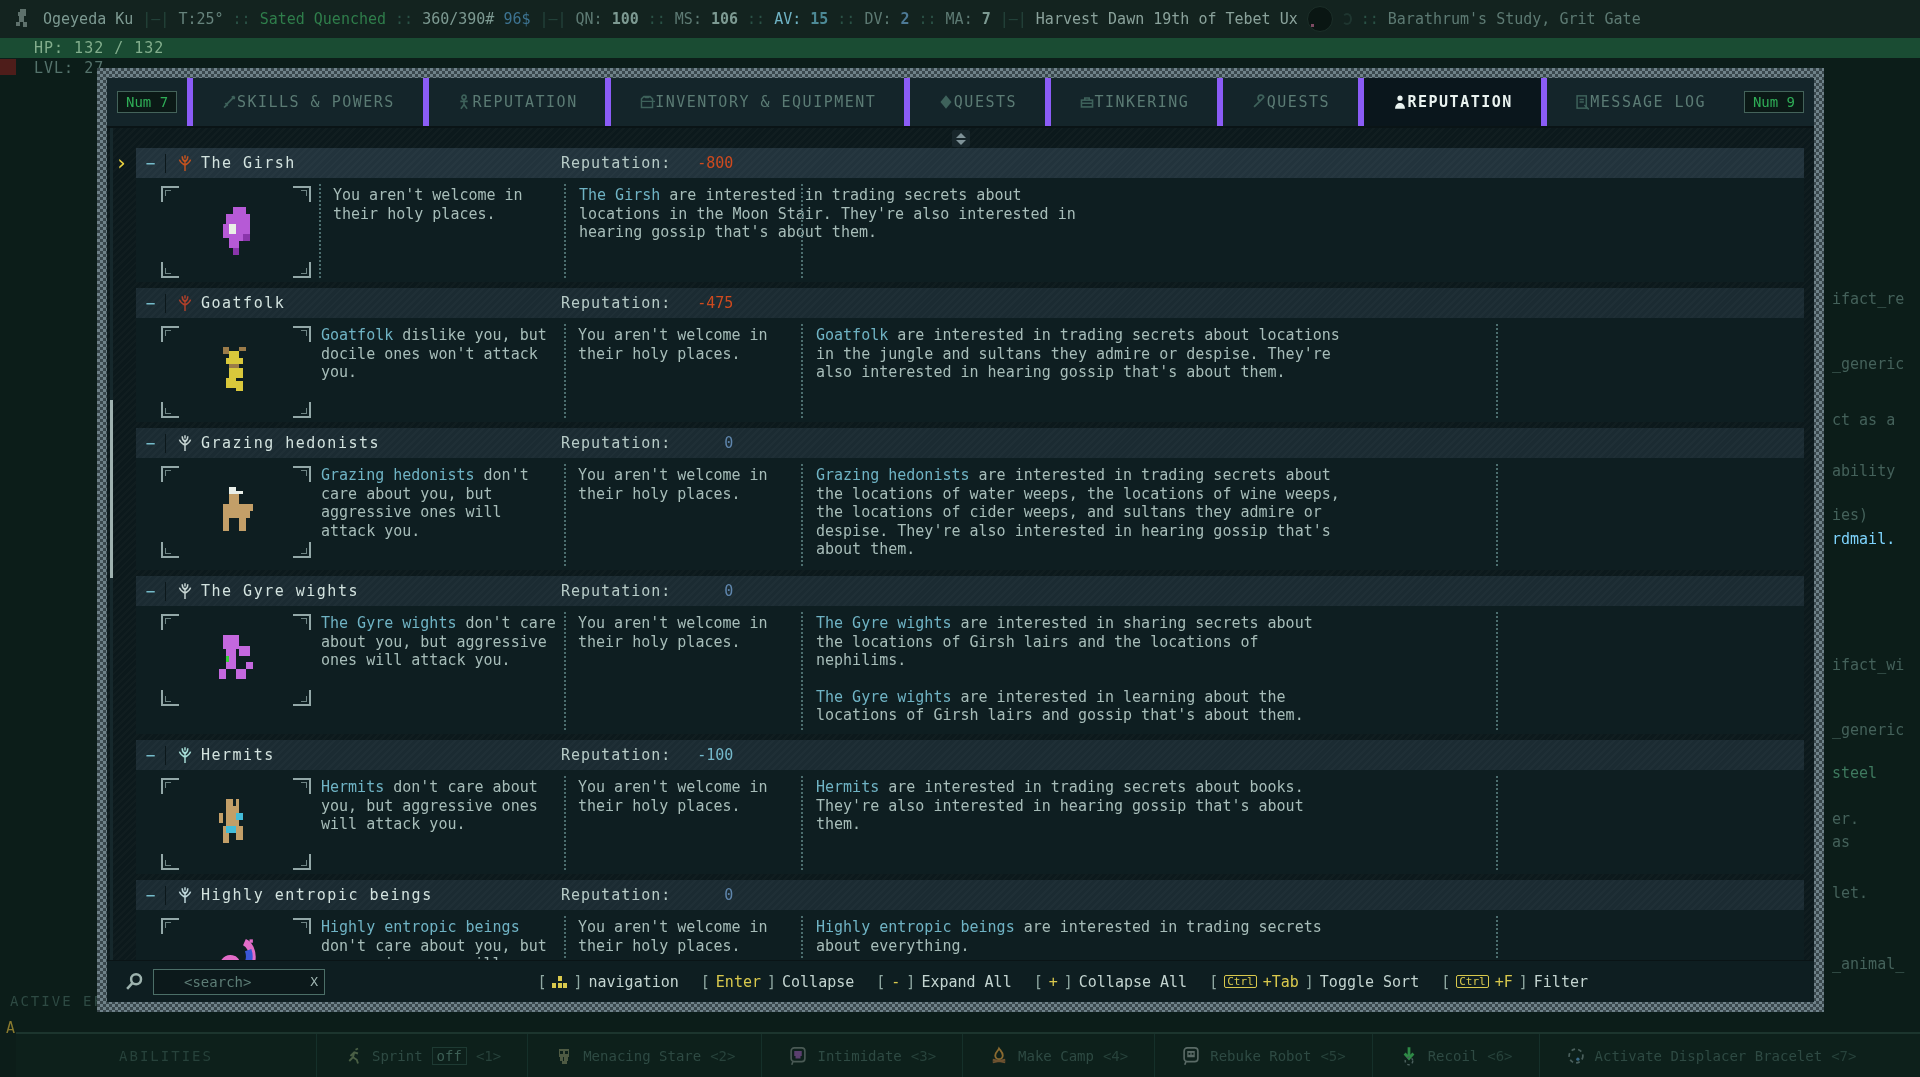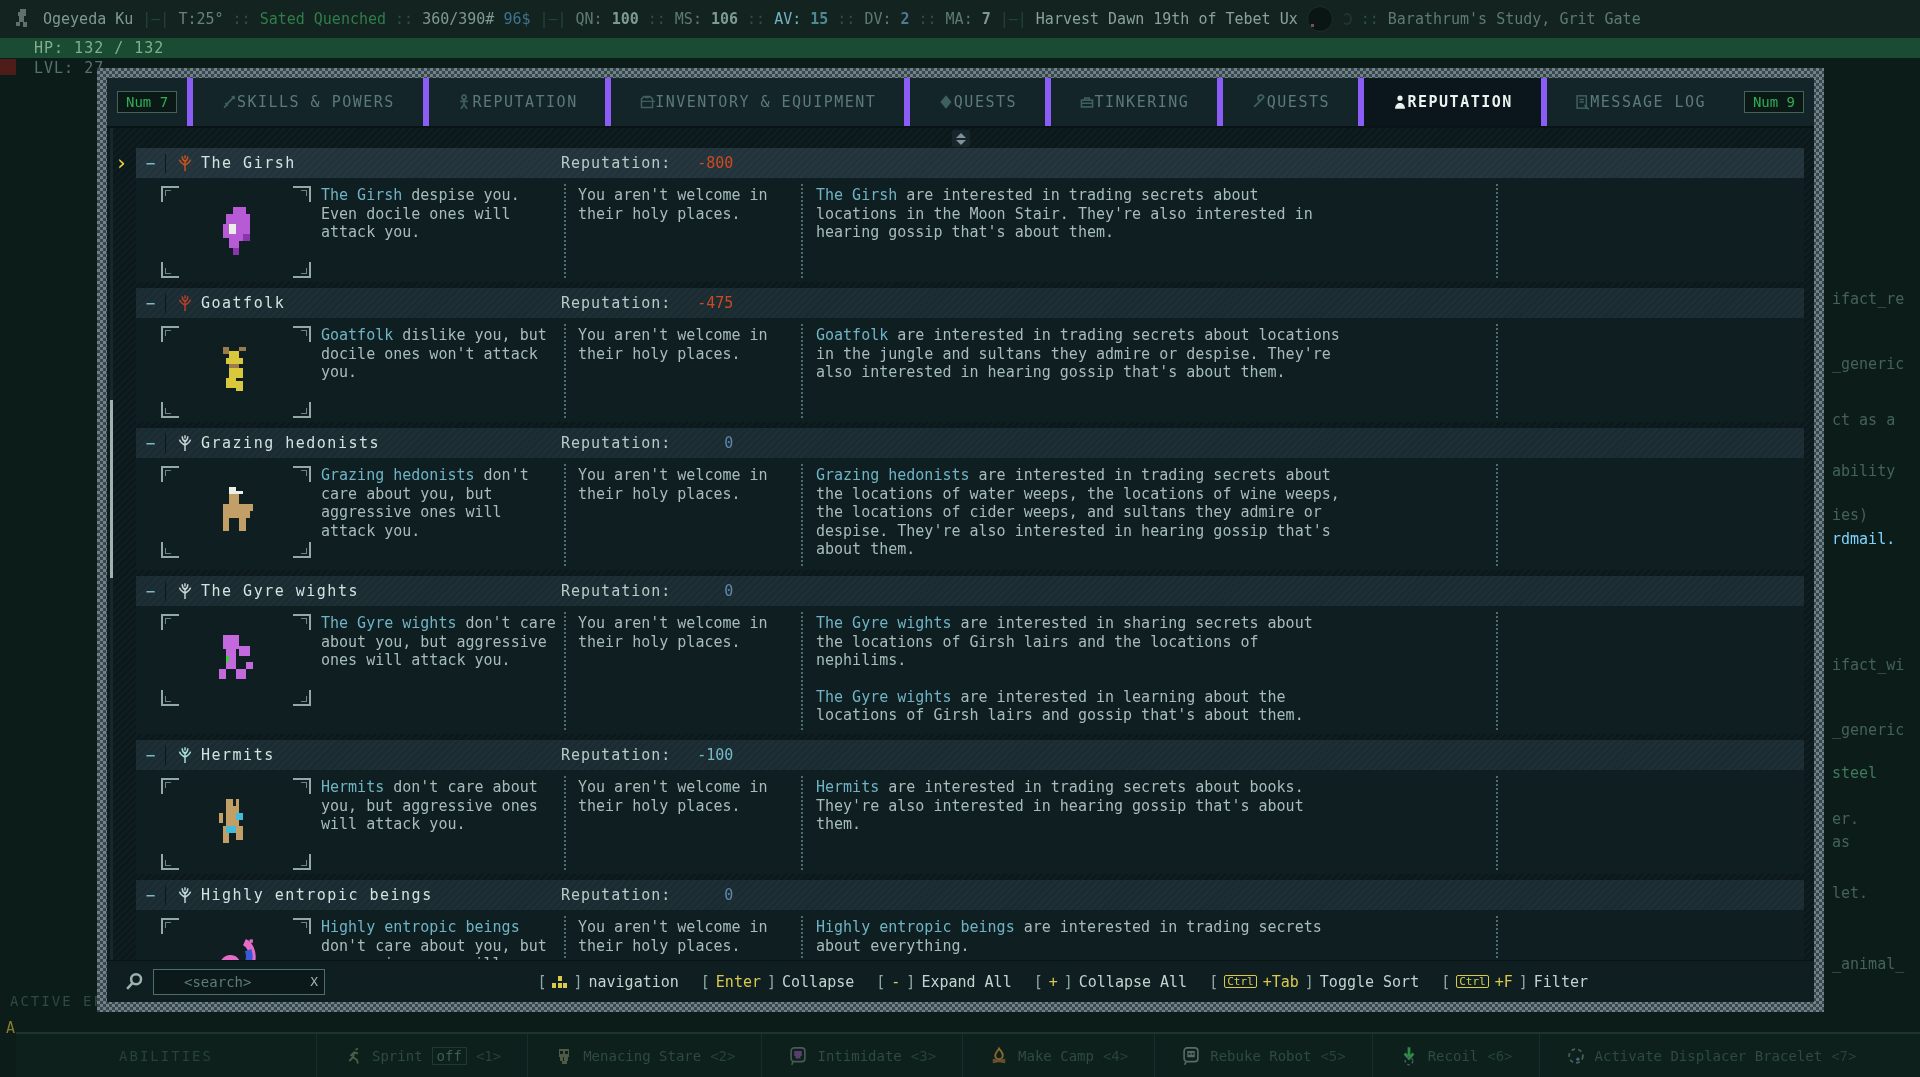--- a/index.html
+++ b/index.html
@@ -366,23 +366,20 @@
                       <rect x="4" y="6" width="6" height="4"></rect>
                       <rect x="9" y="6" width="3" height="5"></rect>
                       <rect x="6" y="10" width="3" height="3"></rect>
                     </g>
                     <rect x="6" y="6" width="2" height="3" fill="#e9efe6"></rect>
                     <rect x="10" y="9" width="2" height="2" fill="#8a35ab"></rect>
                     <rect x="7" y="13" width="2" height="2" fill="#8a35ab"></rect>
                   </svg>
               </div>
             </div>
-            <div class="cell c1">
-                <p><span class="cy">The Girsh</span><span> despise you. Even docile ones will attack you.</span></p>
-              </div>
             <div class="cell c2 sep">
                 <p>You aren't welcome in their holy places.</p>
               </div>
             <div class="cell c3 sep">
                 <p><span class="cy">The Girsh</span><span> are interested in trading secrets about locations in the Moon Stair. They're also interested in hearing gossip that's about them.</span></p>
               </div>
             <div class="cell sep"></div>
           </div>
         </div>
 

